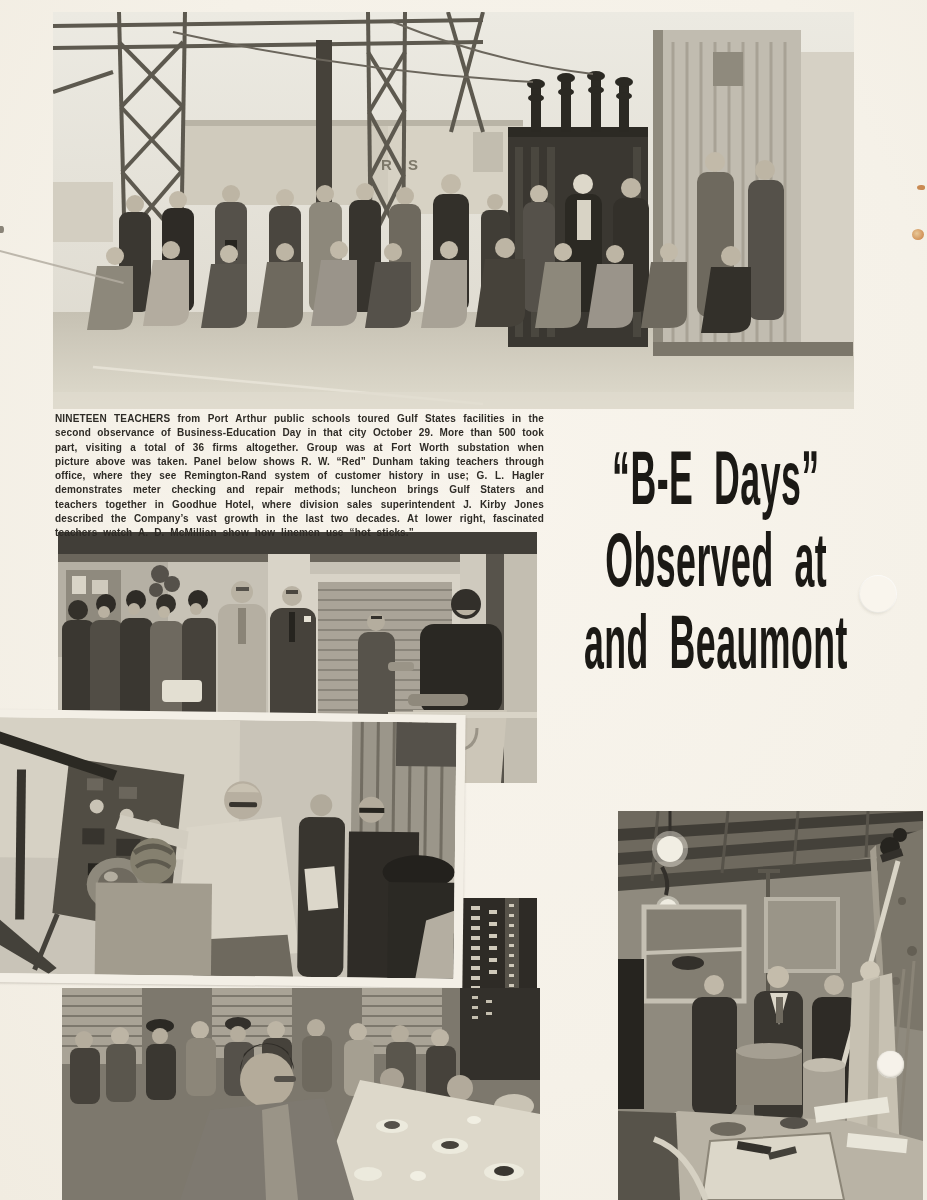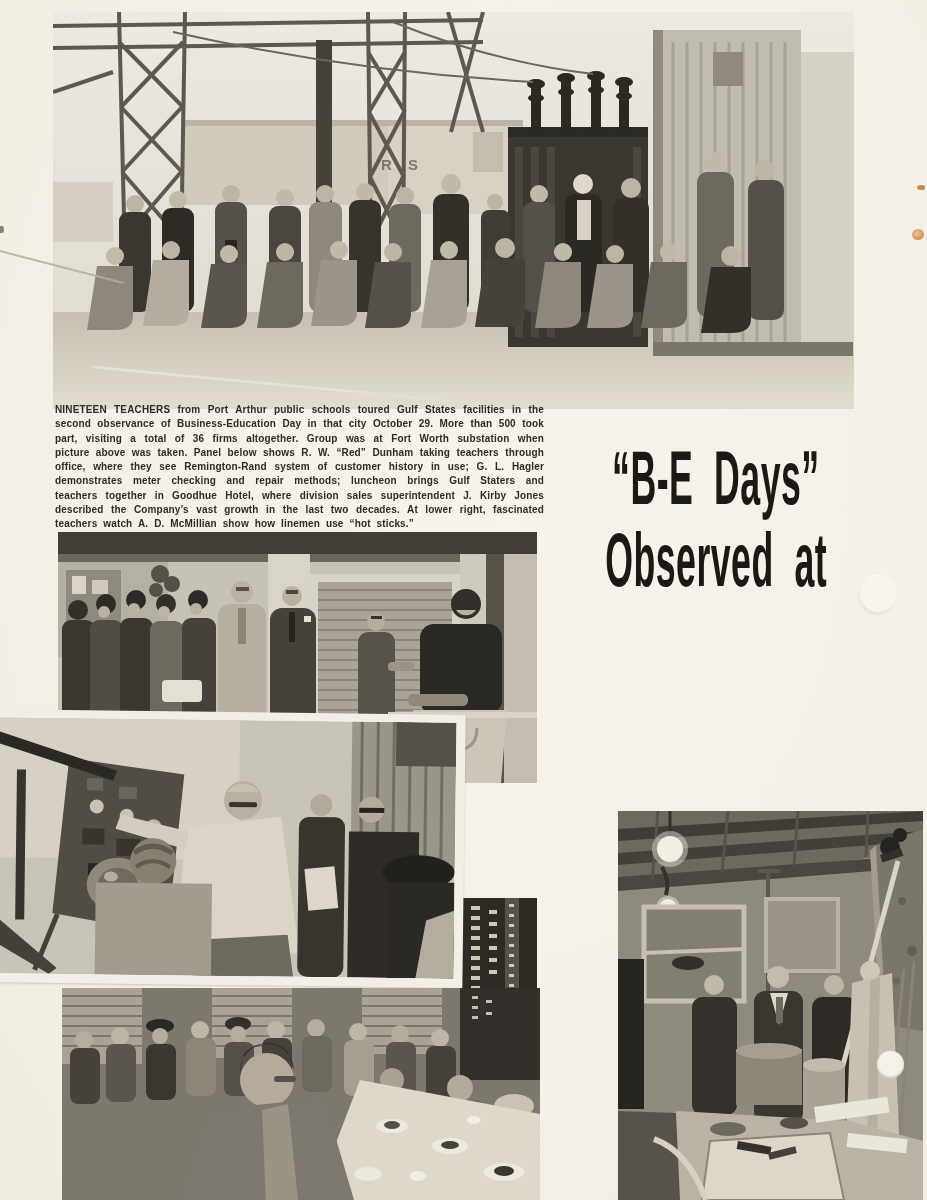--- a/index.html
+++ b/index.html
@@ -6,21 +6,21 @@
   body{width:927px;height:1200px;font-family:"Liberation Sans",sans-serif;}
   .page{position:relative;width:927px;height:1200px;overflow:hidden;
         background:radial-gradient(ellipse at 55% 40%, #f8f4ec 0%, #f5f1e8 60%, #f1ece1 100%);}
   .photo{position:absolute;overflow:hidden;}
   .photo svg{display:block;width:100%;height:100%;}
 
   
   .photo-substation{left:53px;top:12px;width:801px;height:397px;z-index:1;}
 
   
-  .caption{position:absolute;left:55px;top:393px;width:489px;
+  .caption{position:absolute;left:55px;top:402px;width:489px;
            font-size:10px;line-height:14.3px;font-weight:700;color:#2e2b26;
            text-align:justify;letter-spacing:.15px;word-spacing:3px;z-index:2;}
 
   
   .headline{position:absolute;left:586px;top:436px;width:260px;z-index:2;color:#1b1915;}
   .hl-line{height:82px;display:flex;align-items:center;justify-content:center;}
   .hl-line span{display:inline-block;white-space:nowrap;font-size:76px;font-weight:600;
                 letter-spacing:1px;word-spacing:22px;transform:scaleX(.47);transform-origin:center;}
 
   .photo-office{left:58px;top:532px;width:479px;height:251px;z-index:1;}
@@ -275,20 +275,23 @@
   <div class="rust-2"></div>
 
   <p class="caption">NINETEEN TEACHERS from Port Arthur public schools toured Gulf States facilities in the second observance of Business-Education Day in that city October 29.  More than 500 took part, visiting a total of 36 firms altogether.  Group was at Fort Worth substation when picture above was taken. Panel below shows R. W. “Red” Dunham taking teachers through office, where they see Remington-Rand system of customer history in use; G. L. Hagler demonstrates meter checking and repair methods; luncheon brings Gulf Staters and teachers together in Goodhue Hotel, where division sales superintendent J. Kirby Jones described the Company’s vast growth in the last two decades. At lower right, fascinated teachers watch A. D. McMillian show how linemen use “hot sticks.”</p>
 
   <div class="headline">
     <div class="hl-line">
         <span>“B-E Days”</span>
       </div>
     <div class="hl-line">
         <span>Observed at</span>
+      </div>
+    <div class="hl-line">
+        <span>and Beaumont</span>
       </div>
   </div>
 
   <div class="photo photo-office">
     <svg viewBox="0 0 479 251" preserveAspectRatio="none" role="img" aria-label="Teachers lined up in office watching Remington-Rand customer history files demonstration">
       <rect width="479" height="251" fill="#c7c2b6"></rect>
       <rect width="479" height="22" fill="#413e38"></rect>
       <rect y="22" width="479" height="8" fill="#6b665c"></rect>
       <rect x="0" y="30" width="110" height="95" fill="#b5b0a4"></rect>
       <rect x="8" y="38" width="55" height="58" fill="#8f8a7e"></rect>

